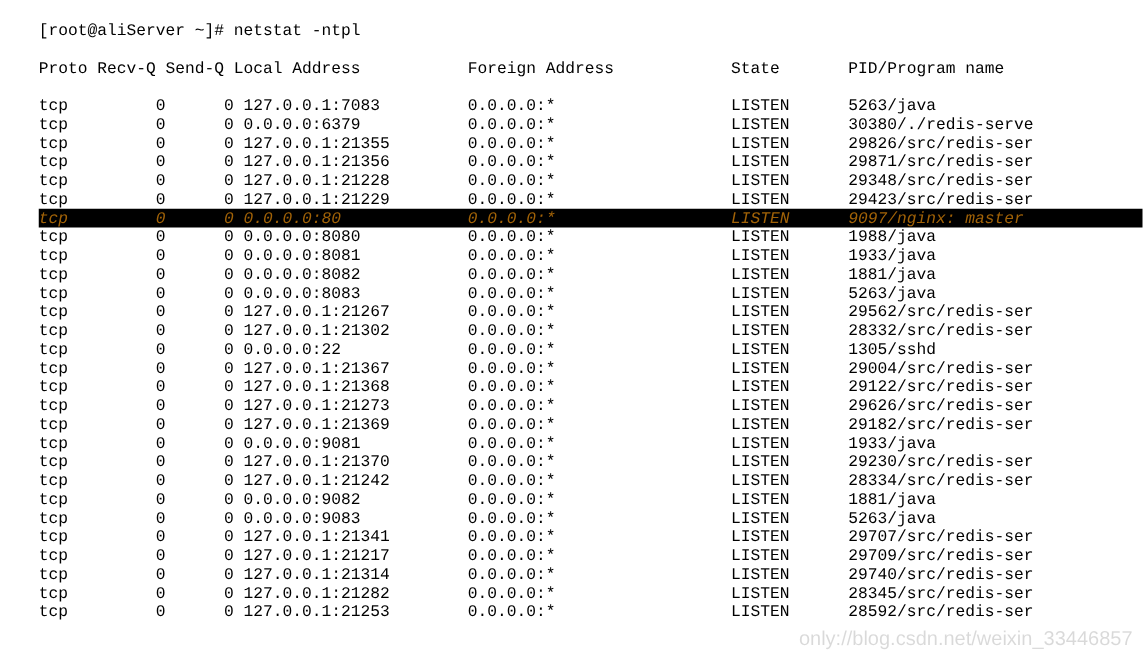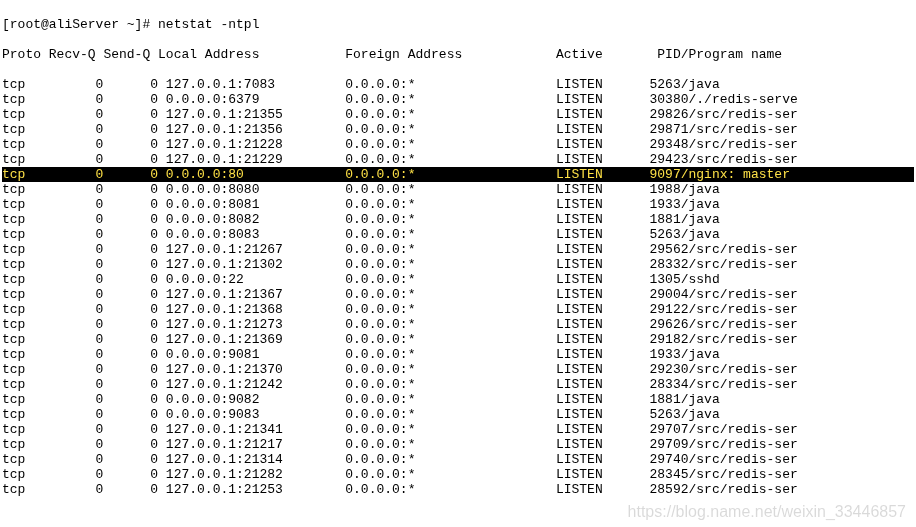--- a/index.html
+++ b/index.html
@@ -12,38 +12,40 @@
       color: #000000;
       width: 916px;
       overflow: hidden;
     }
     .terminal {
       white-space: pre;
       padding: 2px;
     }
     .highlighted {
       background: #000000;
-      color: #fde047;
+      color: #a16207;
+      font-style: italic;
     }
     .row {
       display: block;
+      margin-left: 29px;
     }
     .watermark {
       position: absolute;
       right: 10px;
       bottom: 8px;
       color: rgba(0,0,0,0.15);
       font-size: 16px;
       font-family: Arial, sans-serif;
       pointer-events: none;
     }
   </style>
 </head>
 <body>
 
 <div class="terminal">
 <span class="row">[root@aliServer ~]# netstat -ntpl</span>
-<span class="row" id="header-row">Proto Recv-Q Send-Q Local Address           Foreign Address            Active       PID/Program name</span>
+<span class="row" id="header-row">Proto Recv-Q Send-Q Local Address           Foreign Address            State       PID/Program name</span>
 <div id="rows-container"><span class="row">tcp         0      0 127.0.0.1:7083         0.0.0.0:*                  LISTEN      5263/java</span><span class="row">tcp         0      0 0.0.0.0:6379           0.0.0.0:*                  LISTEN      30380/./redis-serve</span><span class="row">tcp         0      0 127.0.0.1:21355        0.0.0.0:*                  LISTEN      29826/src/redis-ser</span><span class="row">tcp         0      0 127.0.0.1:21356        0.0.0.0:*                  LISTEN      29871/src/redis-ser</span><span class="row">tcp         0      0 127.0.0.1:21228        0.0.0.0:*                  LISTEN      29348/src/redis-ser</span><span class="row">tcp         0      0 127.0.0.1:21229        0.0.0.0:*                  LISTEN      29423/src/redis-ser</span><span class="row highlighted">tcp         0      0 0.0.0.0:80             0.0.0.0:*                  LISTEN      9097/nginx: master         </span><span class="row">tcp         0      0 0.0.0.0:8080           0.0.0.0:*                  LISTEN      1988/java</span><span class="row">tcp         0      0 0.0.0.0:8081           0.0.0.0:*                  LISTEN      1933/java</span><span class="row">tcp         0      0 0.0.0.0:8082           0.0.0.0:*                  LISTEN      1881/java</span><span class="row">tcp         0      0 0.0.0.0:8083           0.0.0.0:*                  LISTEN      5263/java</span><span class="row">tcp         0      0 127.0.0.1:21267        0.0.0.0:*                  LISTEN      29562/src/redis-ser</span><span class="row">tcp         0      0 127.0.0.1:21302        0.0.0.0:*                  LISTEN      28332/src/redis-ser</span><span class="row">tcp         0      0 0.0.0.0:22             0.0.0.0:*                  LISTEN      1305/sshd</span><span class="row">tcp         0      0 127.0.0.1:21367        0.0.0.0:*                  LISTEN      29004/src/redis-ser</span><span class="row">tcp         0      0 127.0.0.1:21368        0.0.0.0:*                  LISTEN      29122/src/redis-ser</span><span class="row">tcp         0      0 127.0.0.1:21273        0.0.0.0:*                  LISTEN      29626/src/redis-ser</span><span class="row">tcp         0      0 127.0.0.1:21369        0.0.0.0:*                  LISTEN      29182/src/redis-ser</span><span class="row">tcp         0      0 0.0.0.0:9081           0.0.0.0:*                  LISTEN      1933/java</span><span class="row">tcp         0      0 127.0.0.1:21370        0.0.0.0:*                  LISTEN      29230/src/redis-ser</span><span class="row">tcp         0      0 127.0.0.1:21242        0.0.0.0:*                  LISTEN      28334/src/redis-ser</span><span class="row">tcp         0      0 0.0.0.0:9082           0.0.0.0:*                  LISTEN      1881/java</span><span class="row">tcp         0      0 0.0.0.0:9083           0.0.0.0:*                  LISTEN      5263/java</span><span class="row">tcp         0      0 127.0.0.1:21341        0.0.0.0:*                  LISTEN      29707/src/redis-ser</span><span class="row">tcp         0      0 127.0.0.1:21217        0.0.0.0:*                  LISTEN      29709/src/redis-ser</span><span class="row">tcp         0      0 127.0.0.1:21314        0.0.0.0:*                  LISTEN      29740/src/redis-ser</span><span class="row">tcp         0      0 127.0.0.1:21282        0.0.0.0:*                  LISTEN      28345/src/redis-ser</span><span class="row">tcp         0      0 127.0.0.1:21253        0.0.0.0:*                  LISTEN      28592/src/redis-ser</span></div>
 
 </div>
 
-<div class="watermark">https://blog.name.net/weixin_33446857</div>
+<div class="watermark">only://blog.csdn.net/weixin_33446857</div>
 
 </body></html>

